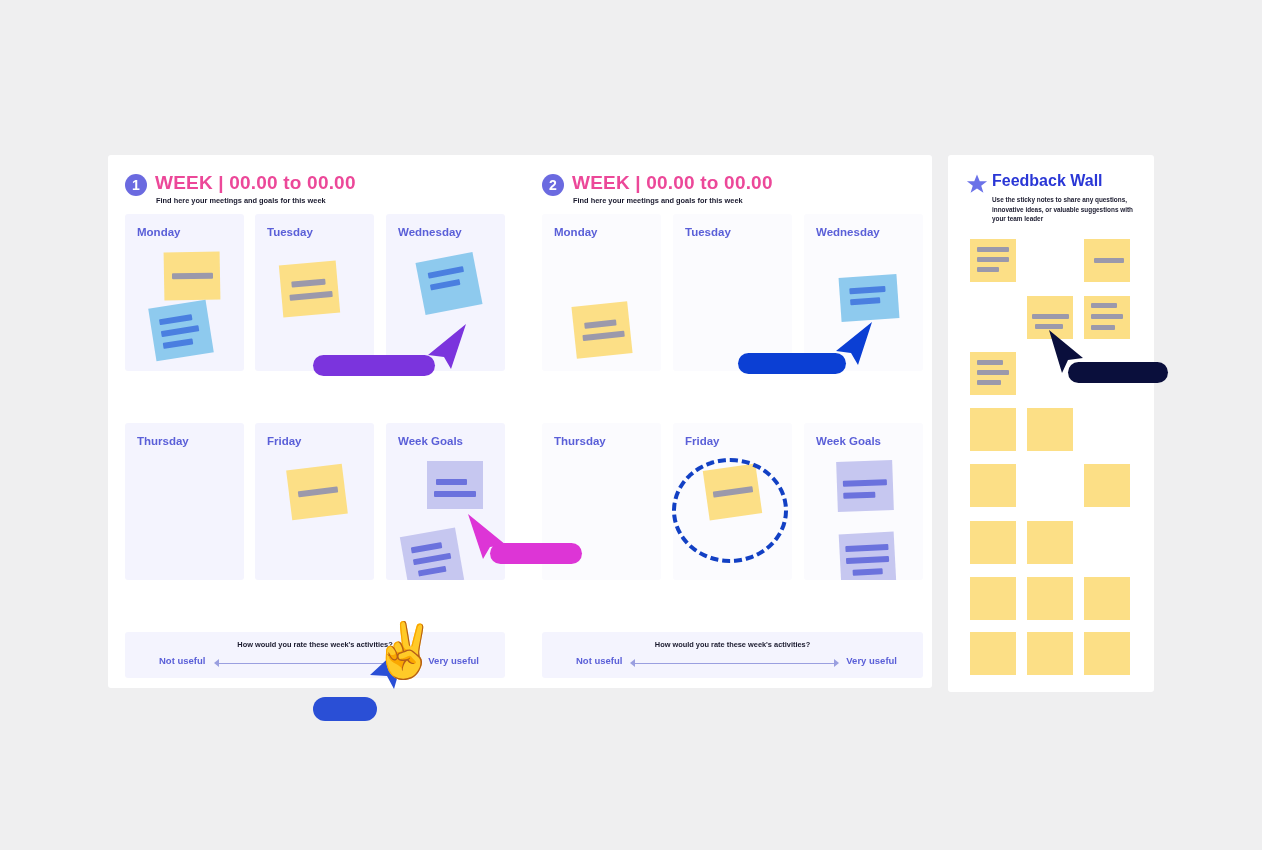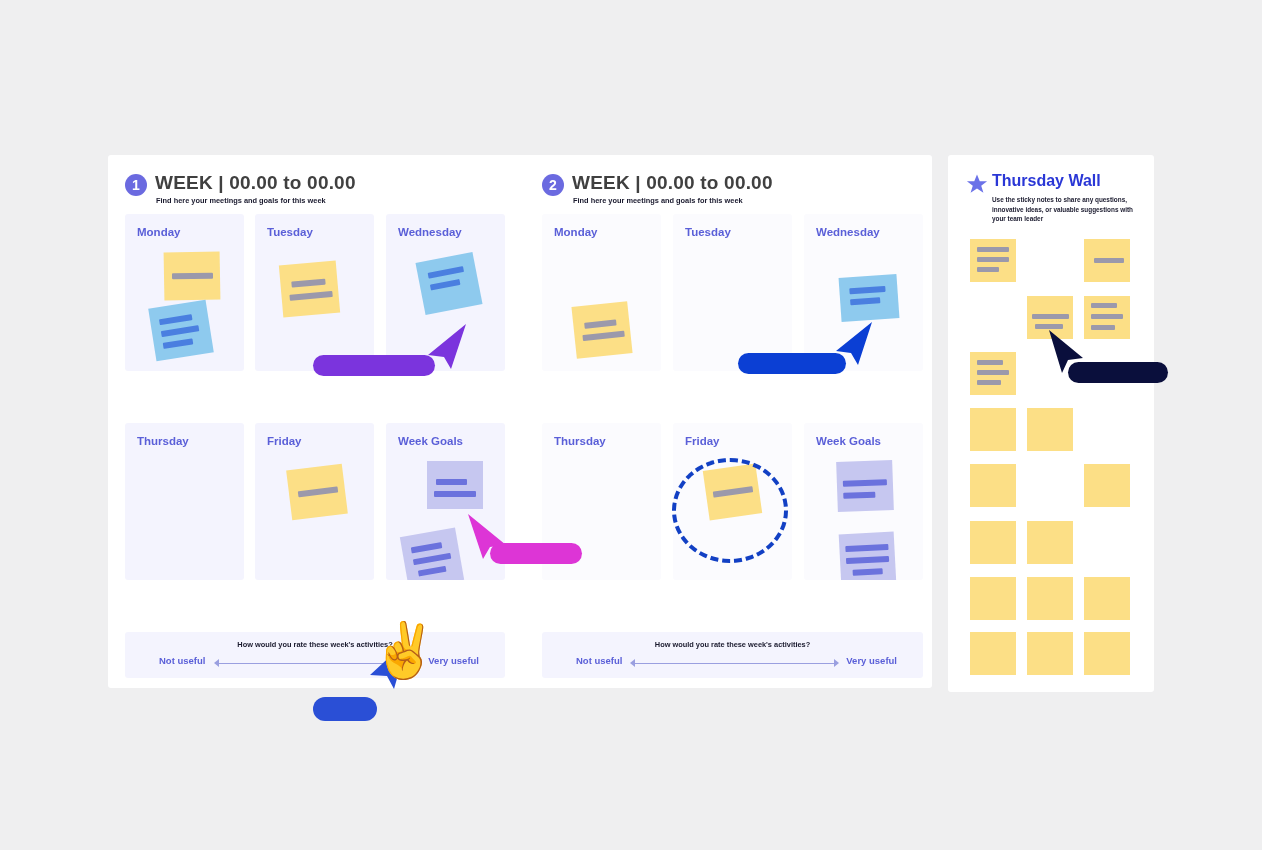--- a/index.html
+++ b/index.html
@@ -19,21 +19,21 @@
 
   
   .wk-head{position:absolute;}
   .wk-badge{
     position:absolute;left:0;top:2px;width:22px;height:22px;border-radius:50%;
     background:#6b6ae0;color:#fff;font-size:14px;font-weight:bold;
     display:flex;align-items:center;justify-content:center;line-height:1;
   }
   .wk-title{
     position:absolute;left:30px;top:0;
-    font-size:19px;font-weight:bold;color:#404040;white-space:nowrap;
+    font-size:19px;font-weight:bold;color:#ec4899;white-space:nowrap;
     letter-spacing:.2px;
   }
   .wk-sub{
     position:absolute;left:31px;top:24px;
     font-size:7.4px;font-weight:bold;color:#1a1a2e;white-space:nowrap;
   }
 
   
   .daycol{position:absolute;border-radius:3px;overflow:hidden;}
   .daycol.tint{background:#f4f4fe;}
@@ -221,21 +221,21 @@
       <div class="head r" style="left:292px;"></div>
     </div>
   </div>
 
   <div class="panel" id="panel-feedback">
     <div class="fw-star">
       <svg width="22" height="22" viewBox="0 0 24 24">
         <polygon points="12,1.5 15,9 23,9 16.6,13.8 19,21.5 12,16.8 5,21.5 7.4,13.8 1,9 9,9" fill="#6b72e8"></polygon>
       </svg>
     </div>
-    <div class="fw-title">Thursday Wall</div>
+    <div class="fw-title">Feedback Wall</div>
     <div class="fw-sub">Use the sticky notes to share any questions, innovative ideas, or valuable suggestions with your team leader</div>
 
     <div class="note yellow" style="left:22px;top:84px;width:46px;height:43px;">
       <div class="ln" style="left:7px;top:8px;width:32px;height:5px;"></div>
       <div class="ln" style="left:7px;top:18px;width:32px;height:5px;"></div>
       <div class="ln" style="left:7px;top:28px;width:22px;height:5px;"></div>
     </div>
     <div class="note yellow" style="left:136px;top:84px;width:46px;height:43px;">
       <div class="ln" style="left:10px;top:19px;width:30px;height:5px;"></div>
     </div>

